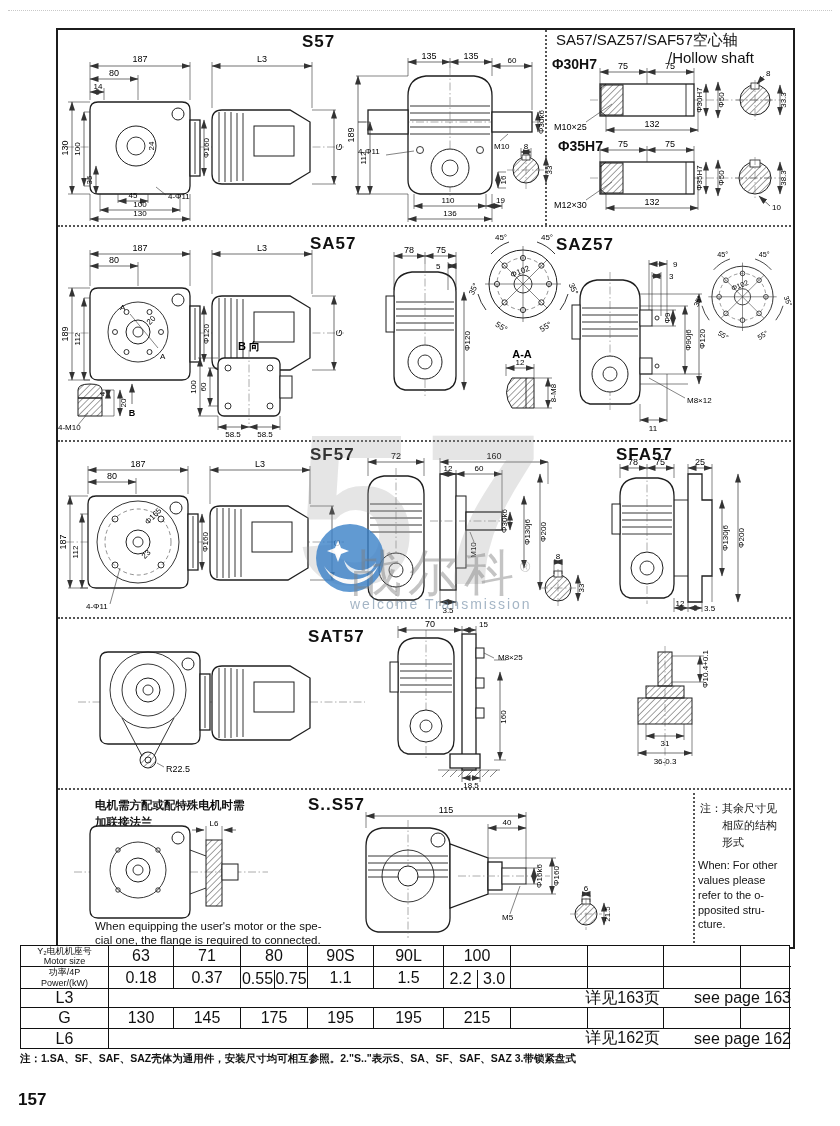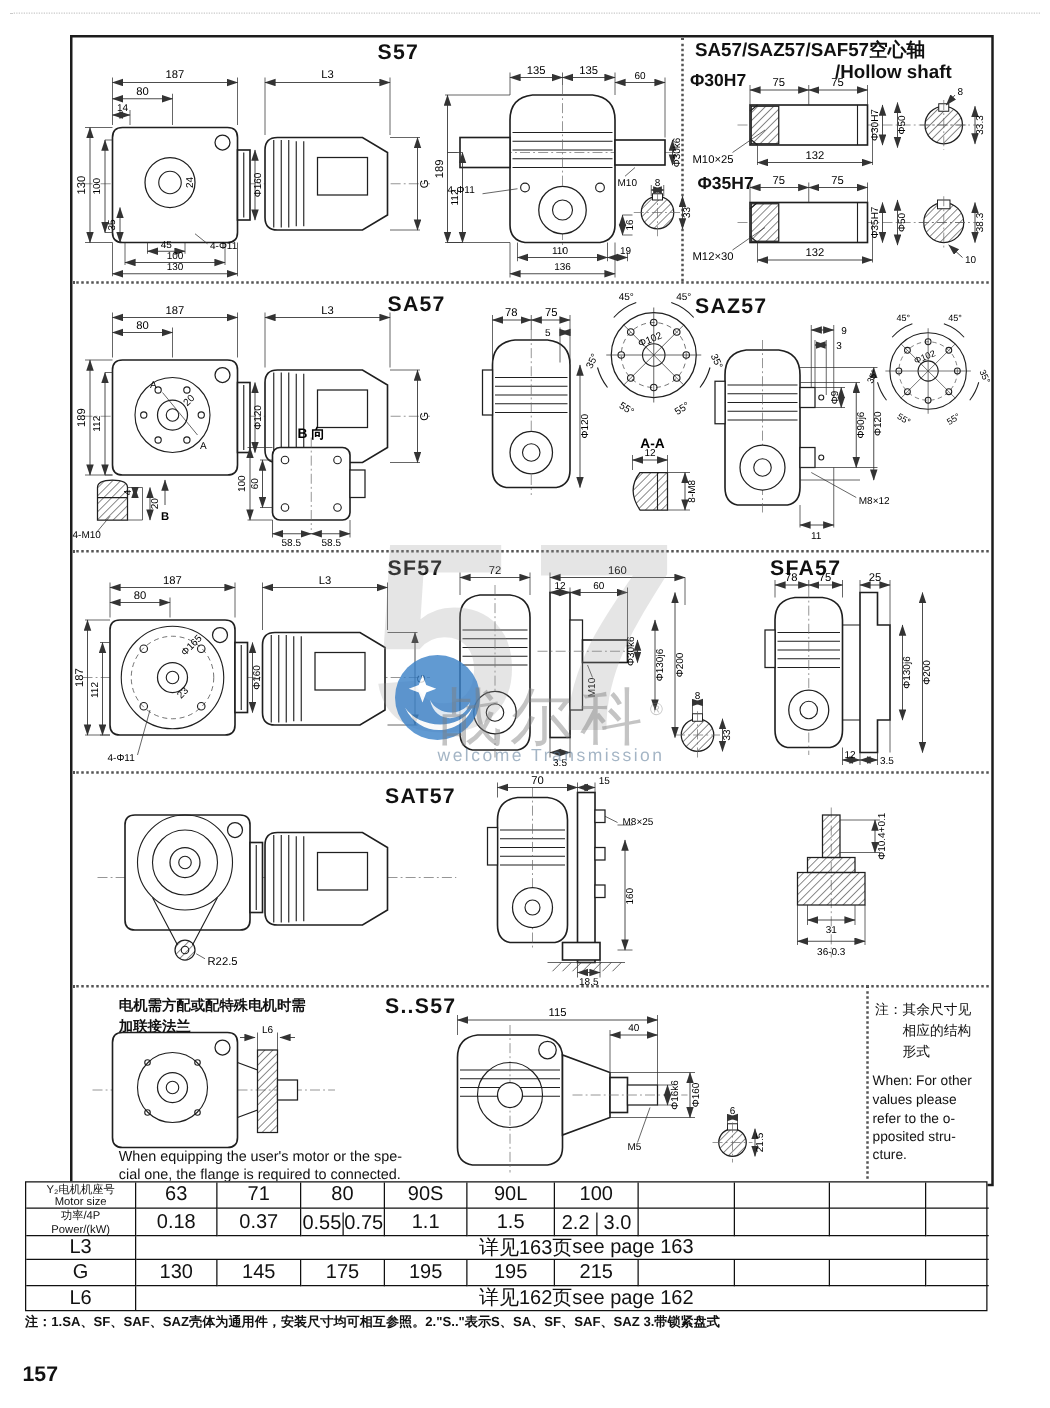--- a/index.html
+++ b/index.html
@@ -4,21 +4,21 @@
 <style>
   html,body{margin:0;padding:0}
   body{width:840px;height:1126px;position:relative;background:#fff;
        font-family:"Liberation Sans",sans-serif;color:#111;overflow:hidden}
   .abs{position:absolute}
   .frame{position:absolute;left:56px;top:28px;width:735px;height:917px;border:2px solid #1c1c1c}
   .hsep{position:absolute;height:0;border-top:2px dotted #555}
   .vsep{position:absolute;width:0;border-left:2px dotted #555}
   .topline{position:absolute;left:8px;top:10px;width:824px;border-top:1px dotted #c9c9c9}
   .ttl{position:absolute;font-weight:bold;font-size:17px;letter-spacing:1px}
-  .ttl2{position:absolute;font-weight:bold;font-size:15px}
+  .ttl2{position:absolute;font-weight:normal;font-size:15px}
   .sub{position:absolute;font-weight:bold;font-size:14px}
   svg.d{position:absolute;overflow:visible}
   svg .o{fill:#fff;stroke:#1f1f1f;stroke-width:1.3}
   svg .o2{fill:#fff;stroke:#1f1f1f;stroke-width:1}
   svg .n{fill:none;stroke:#1f1f1f;stroke-width:.9}
   svg .t{fill:none;stroke:#333;stroke-width:.6}
   svg .dm{fill:none;stroke:#333;stroke-width:.7;marker-start:url(#ar);marker-end:url(#ar)}
   svg .dm1{fill:none;stroke:#333;stroke-width:.7;marker-end:url(#ar)}
   svg .c{fill:none;stroke:#666;stroke-width:.55;stroke-dasharray:8 2.5 1.5 2.5}
   svg .d4{fill:none;stroke:#444;stroke-width:.6;stroke-dasharray:4 3}
@@ -34,21 +34,21 @@
   .tbl{position:absolute;left:20px;top:945px;width:770px;border:1.6px solid #111;box-sizing:border-box;background:#fff}
   .trow{display:flex}
   .tc{box-sizing:border-box;border-right:1.3px solid #111;border-bottom:1.3px solid #111;
       display:flex;align-items:center;justify-content:center;font-size:16px;flex:none}
   .tc.last{border-right:none}
   .trow.bot .tc{border-bottom:none}
   .lab2{flex-direction:column;font-size:9px;line-height:1.15;justify-content:center}
   .split{padding:0;display:flex;align-items:flex-end}
   .split .half{flex:none;display:flex;align-items:center;justify-content:center}
   .split .half.l{border-right:1.3px solid #111}
-  .wide{justify-content:center;padding-left:38px;}
+  .wide{justify-content:flex-end;padding-left:38px;gap:34px}
   .fnote{position:absolute;left:20px;top:1051px;width:805px;font-size:10.5px;line-height:1.5}
   .fnote .cnl{font-weight:600}
   .fnote .ind{padding-left:30px}
   .pgnum{position:absolute;left:18px;top:1090px;font-size:17px;font-weight:600}
   
   .wm{position:absolute;pointer-events:none;z-index:10}
   .wmdigits{left:296px;top:402px;font-size:215px;font-weight:bold;line-height:1;
             color:rgba(155,155,155,.26);letter-spacing:8px}
   .wmbrand{left:352px;top:540px;font-size:50px;font-weight:normal;letter-spacing:6px;
            color:rgba(125,125,125,.45)}

